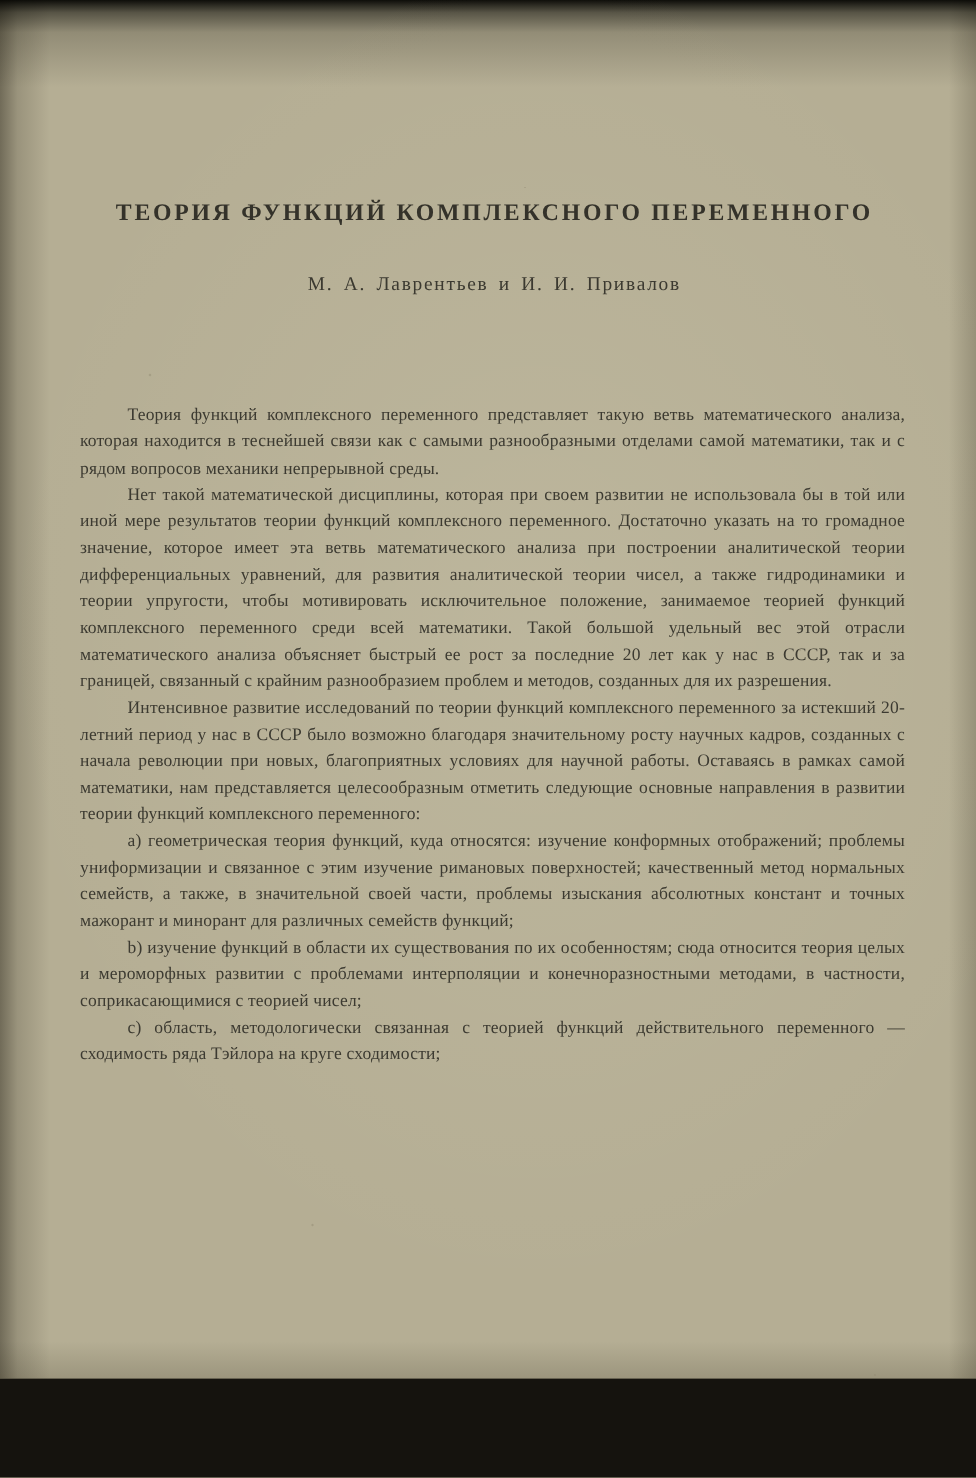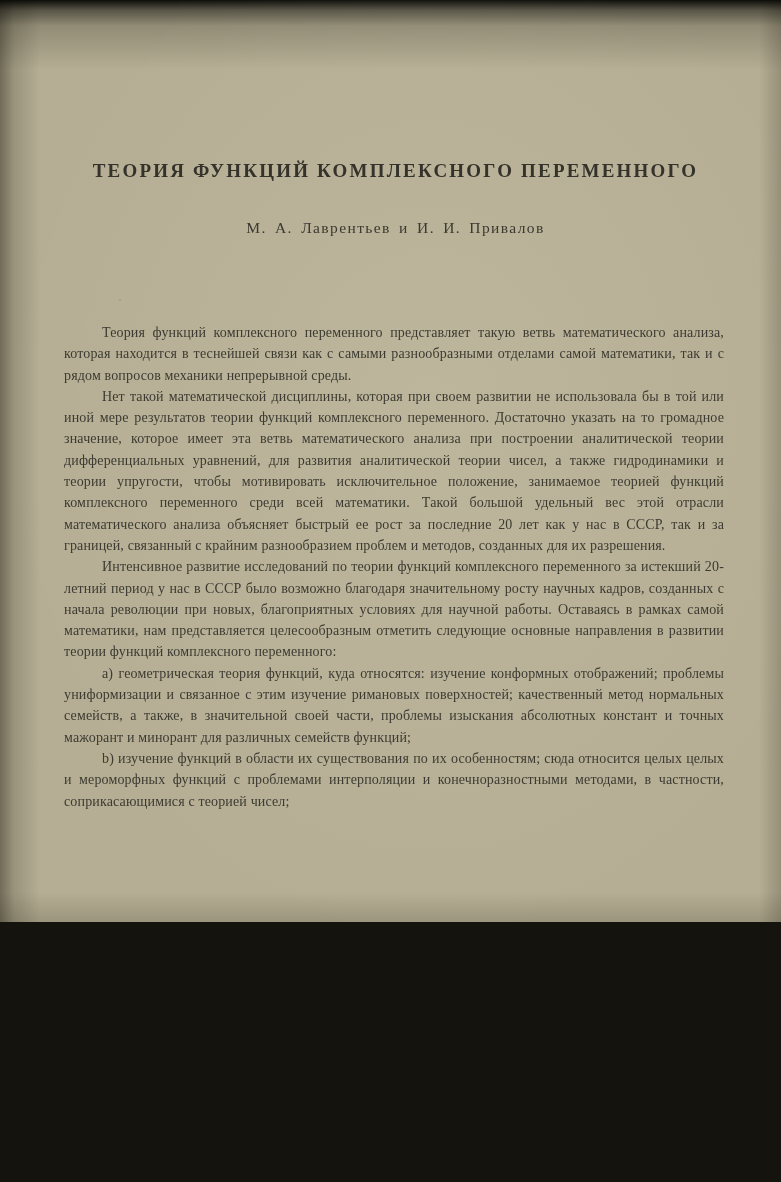--- a/index.html
+++ b/index.html
@@ -3,21 +3,21 @@
 <meta charset="utf-8">
 <style>
   html, body {
     margin: 0;
     padding: 0;
     background: #15130e;
   }
   .scan {
     position: relative;
     width: 781px;
-    height: 922px;
+    height: 1103px;
     overflow: hidden;
     background:
       radial-gradient(ellipse 620px 760px at 55% 46%, rgba(255,252,230,0.10), rgba(0,0,0,0) 70%),
       linear-gradient(to bottom, rgba(5,5,2,0.95) 0px, rgba(10,10,5,0.55) 10px, rgba(20,18,10,0.22) 26px, rgba(0,0,0,0) 70px),
       linear-gradient(to right, rgba(30,26,16,0.45) 0px, rgba(30,26,16,0.18) 14px, rgba(0,0,0,0) 40px),
       linear-gradient(to left, rgba(40,36,22,0.22) 0px, rgba(0,0,0,0) 22px),
       linear-gradient(to top, rgba(40,36,22,0.18) 0px, rgba(0,0,0,0) 30px),
       #b5ae94;
     font-family: "Liberation Serif", "DejaVu Serif", serif;
     color: #3c3a31;
@@ -79,15 +79,16 @@
 
   <h1 class="page-title">ТЕОРИЯ ФУНКЦИЙ КОМПЛЕКСНОГО ПЕРЕМЕННОГО</h1>
 
   <div class="authors">М. А. Лаврентьев и И. И. Привалов</div>
 
   <div class="body-text">
     <p>Теория функций комплексного переменного представляет такую ветвь математического анализа, которая находится в теснейшей связи как с самыми разнообразными отделами самой математики, так и с рядом вопросов механики непрерывной среды.</p>
     <p>Нет такой математической дисциплины, которая при своем развитии не использовала бы в той или иной мере результатов теории функций комплексного переменного. Достаточно указать на то громадное значение, которое имеет эта ветвь математического анализа при построении аналитической теории дифференциальных уравнений, для развития аналитической теории чисел, а также гидродинамики и теории упругости, чтобы мотивировать исключительное положение, занимаемое теорией функций комплексного переменного среди всей математики. Такой большой удельный вес этой отрасли математического анализа объясняет быстрый ее рост за последние 20 лет как у нас в СССР, так и за границей, связанный с крайним разнообразием проблем и методов, созданных для их разрешения.</p>
     <p>Интенсивное развитие исследований по теории функций комплексного переменного за истекший 20-летний период у нас в СССР было возможно благодаря значительному росту научных кадров, созданных с начала революции при новых, благоприятных условиях для научной работы. Оставаясь в рамках самой математики, нам представляется целесообразным отметить следующие основные направления в развитии теории функций комплексного переменного:</p>
     <p>а) геометрическая теория функций, куда относятся: изучение конформных отображений; проблемы униформизации и связанное с этим изучение римановых поверхностей; качественный метод нормальных семейств, а также, в значительной своей части, проблемы изыскания абсолютных констант и точных мажорант и минорант для различных семейств функций;</p>
-    <p>b) изучение функций в области их существования по их особенностям; сюда относится целых целых и мероморфных функций с проблемами интерполяции и конечноразностными методами, в частности, соприкасающимися с теорией чисел;</p>
+    <p>b) изучение функций в области их существования по их особенностям; сюда относится теория целых и мероморфных развитии с проблемами интерполяции и конечноразностными методами, в частности, соприкасающимися с теорией чисел;</p>
+    <p>с) область, методологически связанная с теорией функций действительного переменного — сходимость ряда Тэйлора на круге сходимости;</p>
   </div>
 </div>
 
 </body></html>

